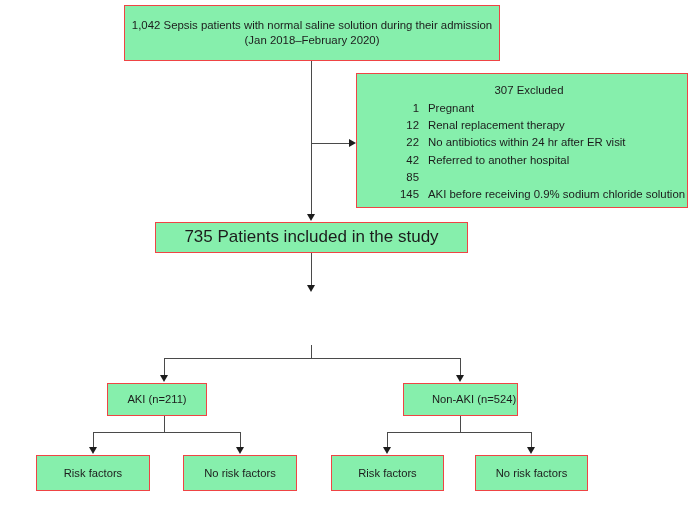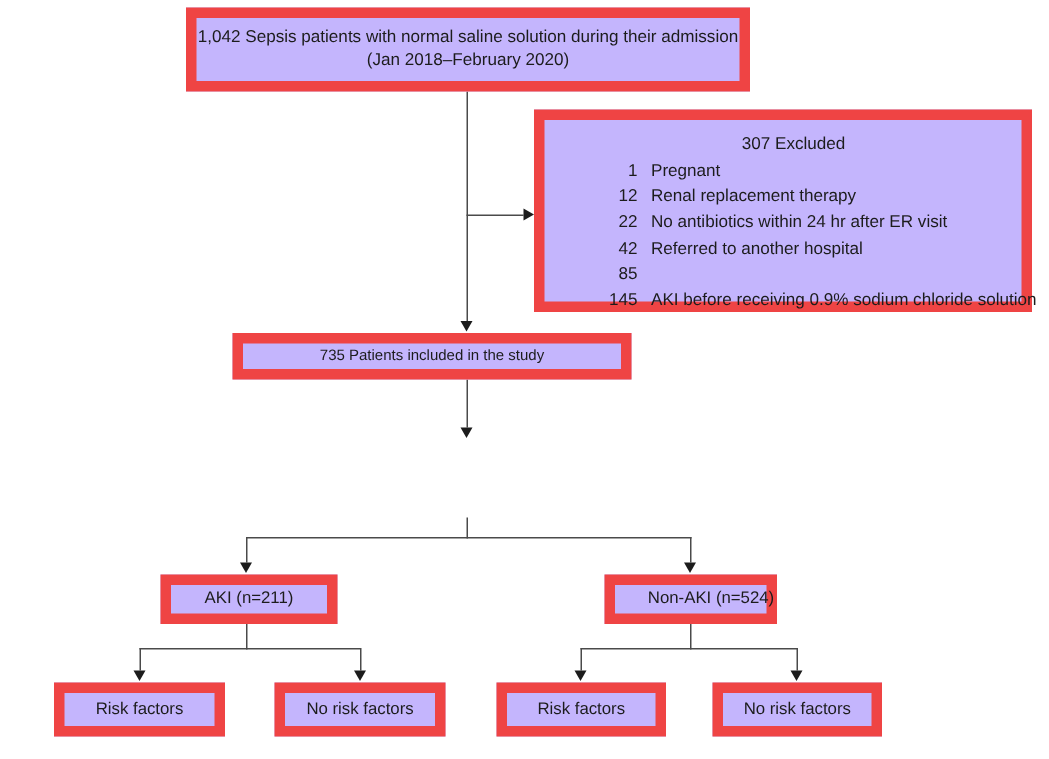--- a/index.html
+++ b/index.html
@@ -13,39 +13,39 @@
     position:relative;
     width:699px;
     height:506px;
     background:#ffffff;
     overflow:hidden;
   }
   
   .node{
     position:absolute;
     box-sizing:border-box;
-    border:7px solid #ef4444;
-    background:#c4b5fd;
+    border:1px solid #ef4444;
+    background:#86efac;
     display:flex;
     align-items:center;
     justify-content:center;
     text-align:center;
     line-height:1.30;
     color:#1c1c1c;
     z-index:3;
   }
   .node .txt{display:block;padding:0 6px;}
   .node .txt .ln{display:block;white-space:nowrap;}
 
   #box-top{left:124px;top:5px;width:376px;height:56px;font-size:11.4px;}
   #box-excluded{left:356px;top:73px;width:332px;height:135px;
     display:block;padding:9px 0 3px 0;font-size:11.4px;}
-  #box-included{left:155px;top:222px;width:266px;height:31px;font-size:10px;}
+  #box-included{left:155px;top:222px;width:313px;height:31px;font-size:17px;}
   #box-kdigo{left:155px;top:293px;width:313px;height:52px;font-size:11.4px;}
-  #box-aki{left:107px;top:383px;width:118px;height:33px;font-size:11.2px;}
+  #box-aki{left:107px;top:383px;width:100px;height:33px;font-size:11.2px;}
   #box-nonaki{left:403px;top:383px;width:115px;height:33px;font-size:11.2px;padding-left:27px;}
   #box-rf1{left:36px;top:455px;width:114px;height:36px;font-size:11.2px;}
   #box-nrf1{left:183px;top:455px;width:114px;height:36px;font-size:11.2px;}
   #box-rf2{left:331px;top:455px;width:113px;height:36px;font-size:11.2px;}
   #box-nrf2{left:475px;top:455px;width:113px;height:36px;font-size:11.2px;}
 
   
   .excl-head{
     font-size:11.4px;
     margin:0 0 2px 14px;

